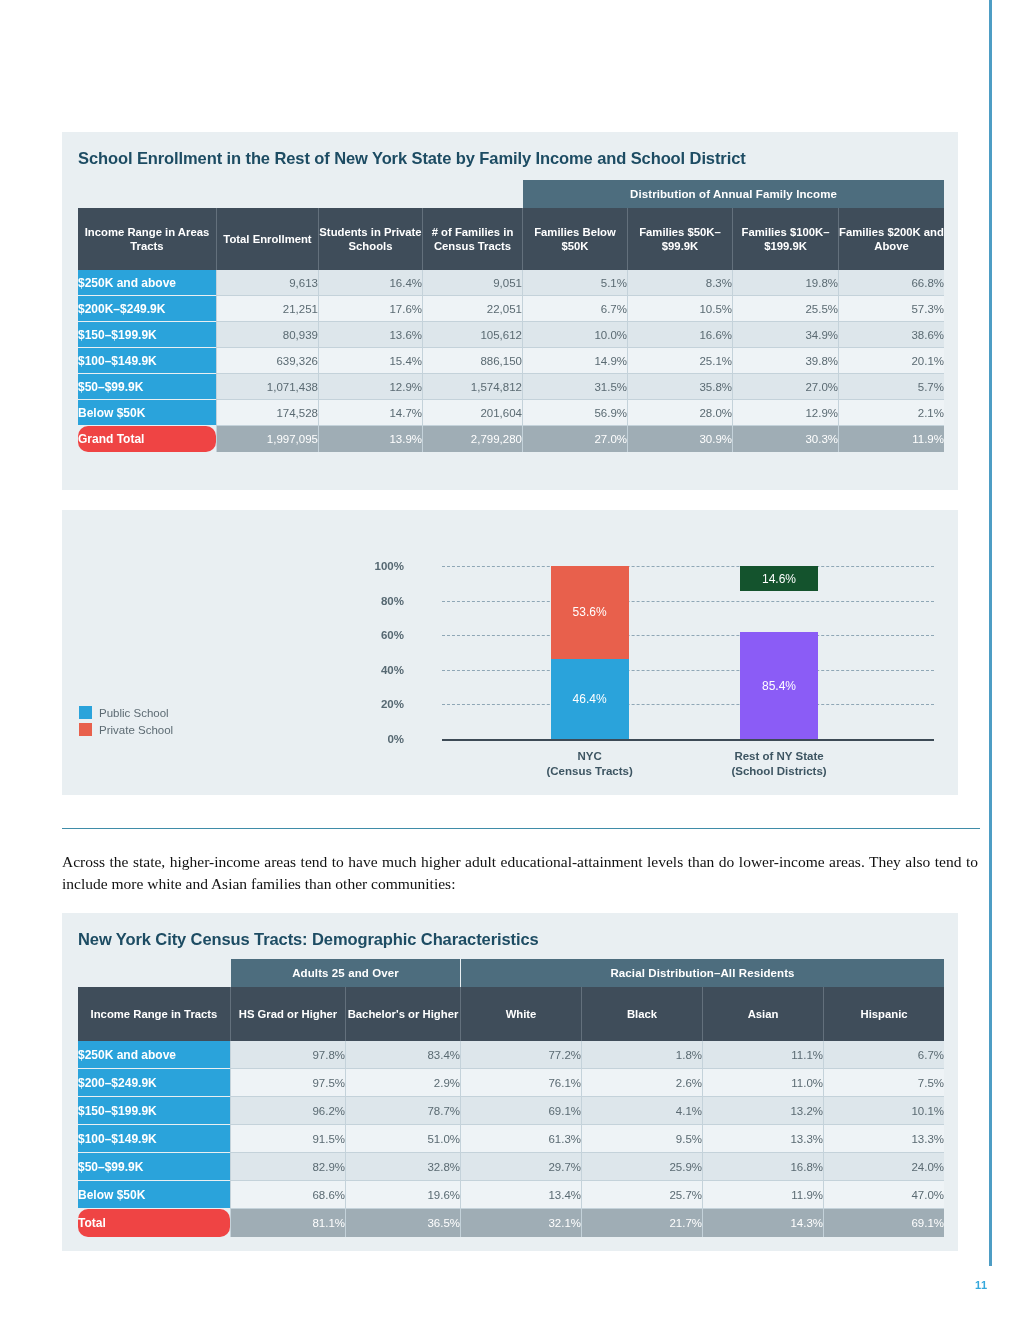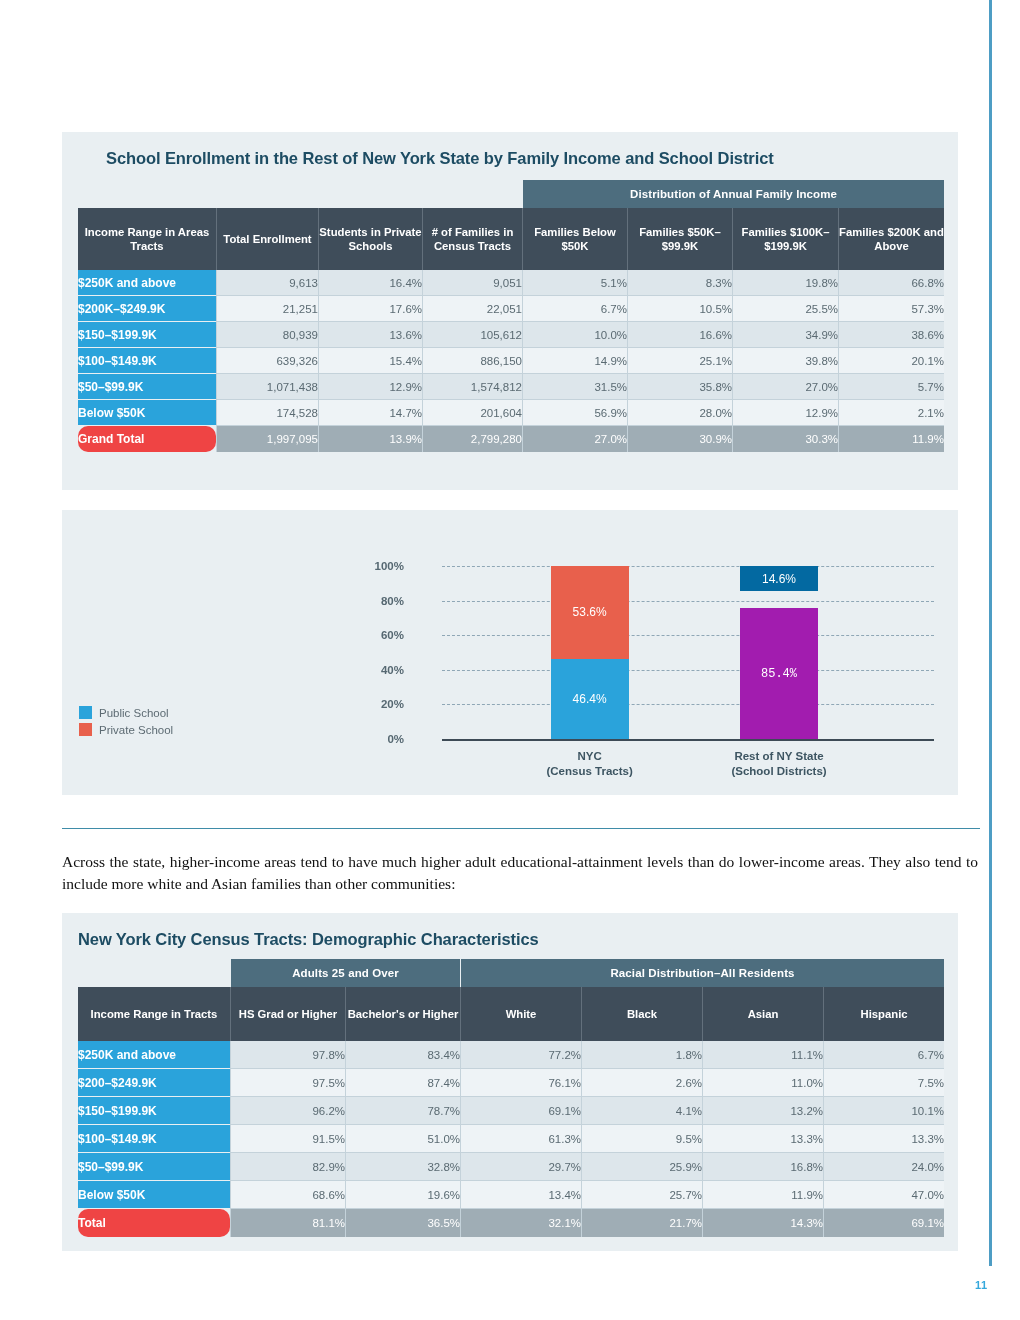--- a/index.html
+++ b/index.html
@@ -20,21 +20,21 @@
     position: absolute; left: 975px; top: 1279px; width: 40px;
     font-size: 11px; font-weight: bold; color: #35a8dc; text-align: left;
     letter-spacing: .5px;
   }
 
   
   .panel {
     position: absolute; left: 62px; width: 896px;
     background: #e9eff2;
   }
-  #panel-table1 { top: 132px; height: 358px; padding-left: 28px; }
+  #panel-table1 { top: 132px; height: 358px; }
   #panel-chart  { top: 510px; height: 285px; }
   #panel-table2 { top: 913px; height: 338px; }
 
   .panel-title {
     font-size: 16.5px; font-weight: bold; color: #1d4c63;
     padding: 17px 0 0 16px; letter-spacing: -0.1px;
   }
 
   
   table.dt {
@@ -298,24 +298,24 @@
           </div>
           <div class="seg" style="background: rgb(232, 96, 76); height: 92.728px; bottom: 80.272px; top: auto;">
             <span>53.6%</span>
           </div>
         </div>
         <div class="xlab" style="left: 87.6px; top: 201px;">
           <div>NYC</div>
           <div>(Census Tracts)</div>
         </div>
         <div class="bar" style="left: 328.02px; top: 18px; height: 173px;">
-          <div class="seg" style="background: #a21caf; height: 131px; bottom: 0px; top: auto; font-family: Liberation Mono, monospace;">
+          <div class="seg" style="background: #8b5cf6; height: 107px; bottom: 0px; top: auto;">
             <span>85.4%</span>
           </div>
-          <div class="seg" style="background: #0369a1; height: 25.258px; bottom: 147.742px; top: auto;">
+          <div class="seg" style="background: #14532d; height: 25.258px; bottom: 147.742px; top: auto;">
             <span>14.6%</span>
           </div>
         </div>
         <div class="xlab" style="left: 277.02px; top: 201px;">
           <div>Rest of NY State</div>
           <div>(School Districts)</div>
         </div>
       </div>
   </div>
 
@@ -356,21 +356,21 @@
           <td class="valcell">97.8%</td>
           <td class="valcell">83.4%</td>
           <td class="valcell">77.2%</td>
           <td class="valcell">1.8%</td>
           <td class="valcell">11.1%</td>
           <td class="valcell">6.7%</td>
         </tr>
         <tr class="plain">
           <td class="rowlabel">$200–$249.9K</td>
           <td class="valcell">97.5%</td>
-          <td class="valcell">87.4%</td>
+          <td class="valcell">2.9%</td>
           <td class="valcell">76.1%</td>
           <td class="valcell">2.6%</td>
           <td class="valcell">11.0%</td>
           <td class="valcell">7.5%</td>
         </tr>
         <tr class="shade">
           <td class="rowlabel">$150–$199.9K</td>
           <td class="valcell">96.2%</td>
           <td class="valcell">78.7%</td>
           <td class="valcell">69.1%</td>

